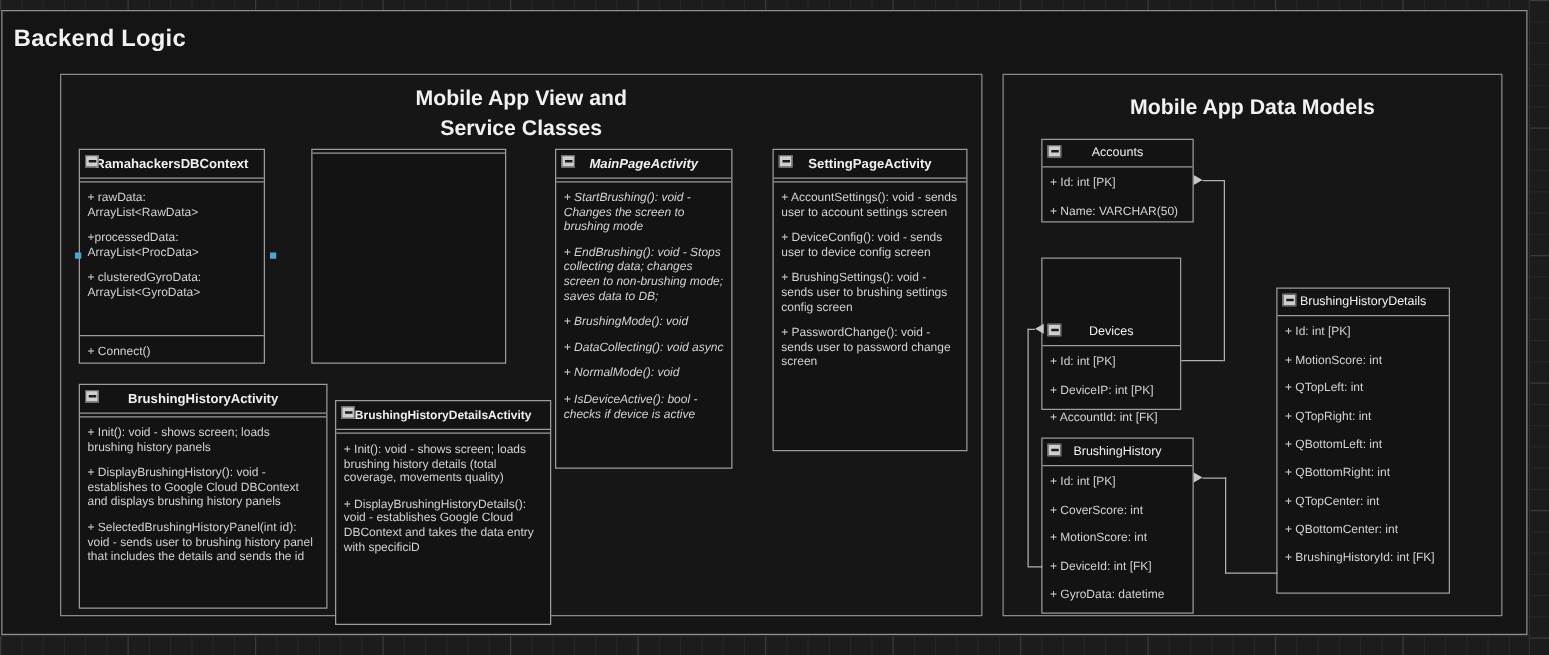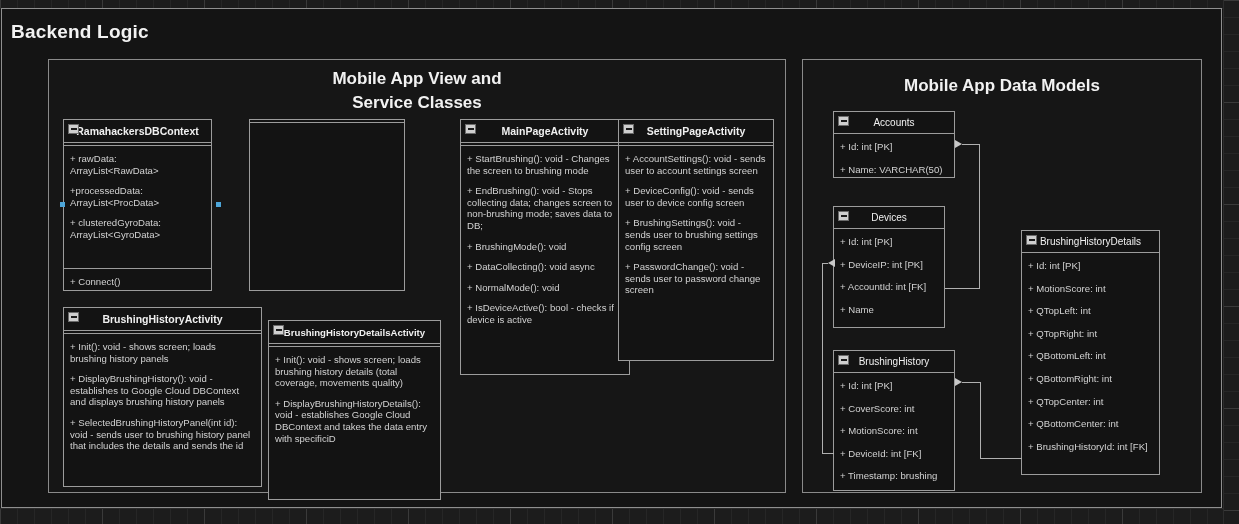--- a/index.html
+++ b/index.html
@@ -275,21 +275,21 @@
     <div class="uml-row">+ Connect()</div>
   </div>
 </div>
 <div class="handle" style="left:60px;top:202px;"></div>
 <div class="handle" style="left:216px;top:202px;"></div>
 
 <div class="umlbox" style="left:249px;top:119px;width:156px;height:172px;">
   <div class="uml-sep"></div>
 </div>
 
-<div class="umlbox" style="left:460px;top:119px;width:170px;height:256px;">
+<div class="umlbox" style="left:444px;top:119px;width:142px;height:256px;font-style:italic;">
   <div class="uml-header">
     <span class="collapse-icon">
         <i></i>
       </span>
     <span class="uml-title">MainPageActivity</span>
   </div>
   <div class="uml-sep"></div>
   <div class="uml-body">
     <div class="uml-row">+ StartBrushing(): void - Changes the screen to brushing mode</div>
     <div class="uml-row">+ EndBrushing(): void - Stops collecting data; changes screen to non-brushing mode; saves data to DB;</div>
@@ -358,21 +358,21 @@
       </span>
     <span class="uml-title">Accounts</span>
   </div>
   <div class="uml-body">
     <div class="uml-row">+ Id: int [PK]</div>
     <div class="uml-row">+ Name: VARCHAR(50)</div>
   </div>
 </div>
 
 <div class="umlbox model" style="left:833px;top:206px;width:112px;height:122px;">
-  <div class="uml-header" style="height:21px;">
+  <div class="uml-header" style="height:21px;margin-top:48px;">
     <span class="collapse-icon">
         <i></i>
       </span>
     <span class="uml-title">Devices</span>
   </div>
   <div class="uml-body">
     <div class="uml-row">+ Id: int [PK]</div>
     <div class="uml-row">+ DeviceIP: int [PK]</div>
     <div class="uml-row">+ AccountId: int [FK]</div>
     <div class="uml-row">+ Name</div>
@@ -384,21 +384,21 @@
     <span class="collapse-icon">
         <i></i>
       </span>
     <span class="uml-title">BrushingHistory</span>
   </div>
   <div class="uml-body">
     <div class="uml-row">+ Id: int [PK]</div>
     <div class="uml-row">+ CoverScore: int</div>
     <div class="uml-row">+ MotionScore: int</div>
     <div class="uml-row">+ DeviceId: int [FK]</div>
-    <div class="uml-row">+ Timestamp: brushing</div>
+    <div class="uml-row">+ GyroData: datetime</div>
   </div>
 </div>
 
 <div class="umlbox model" style="left:1021px;top:230px;width:139px;height:245px;">
   <div class="uml-header" style="height:21px;">
     <span class="collapse-icon">
         <i></i>
       </span>
     <span class="uml-title">BrushingHistoryDetails</span>
   </div>

